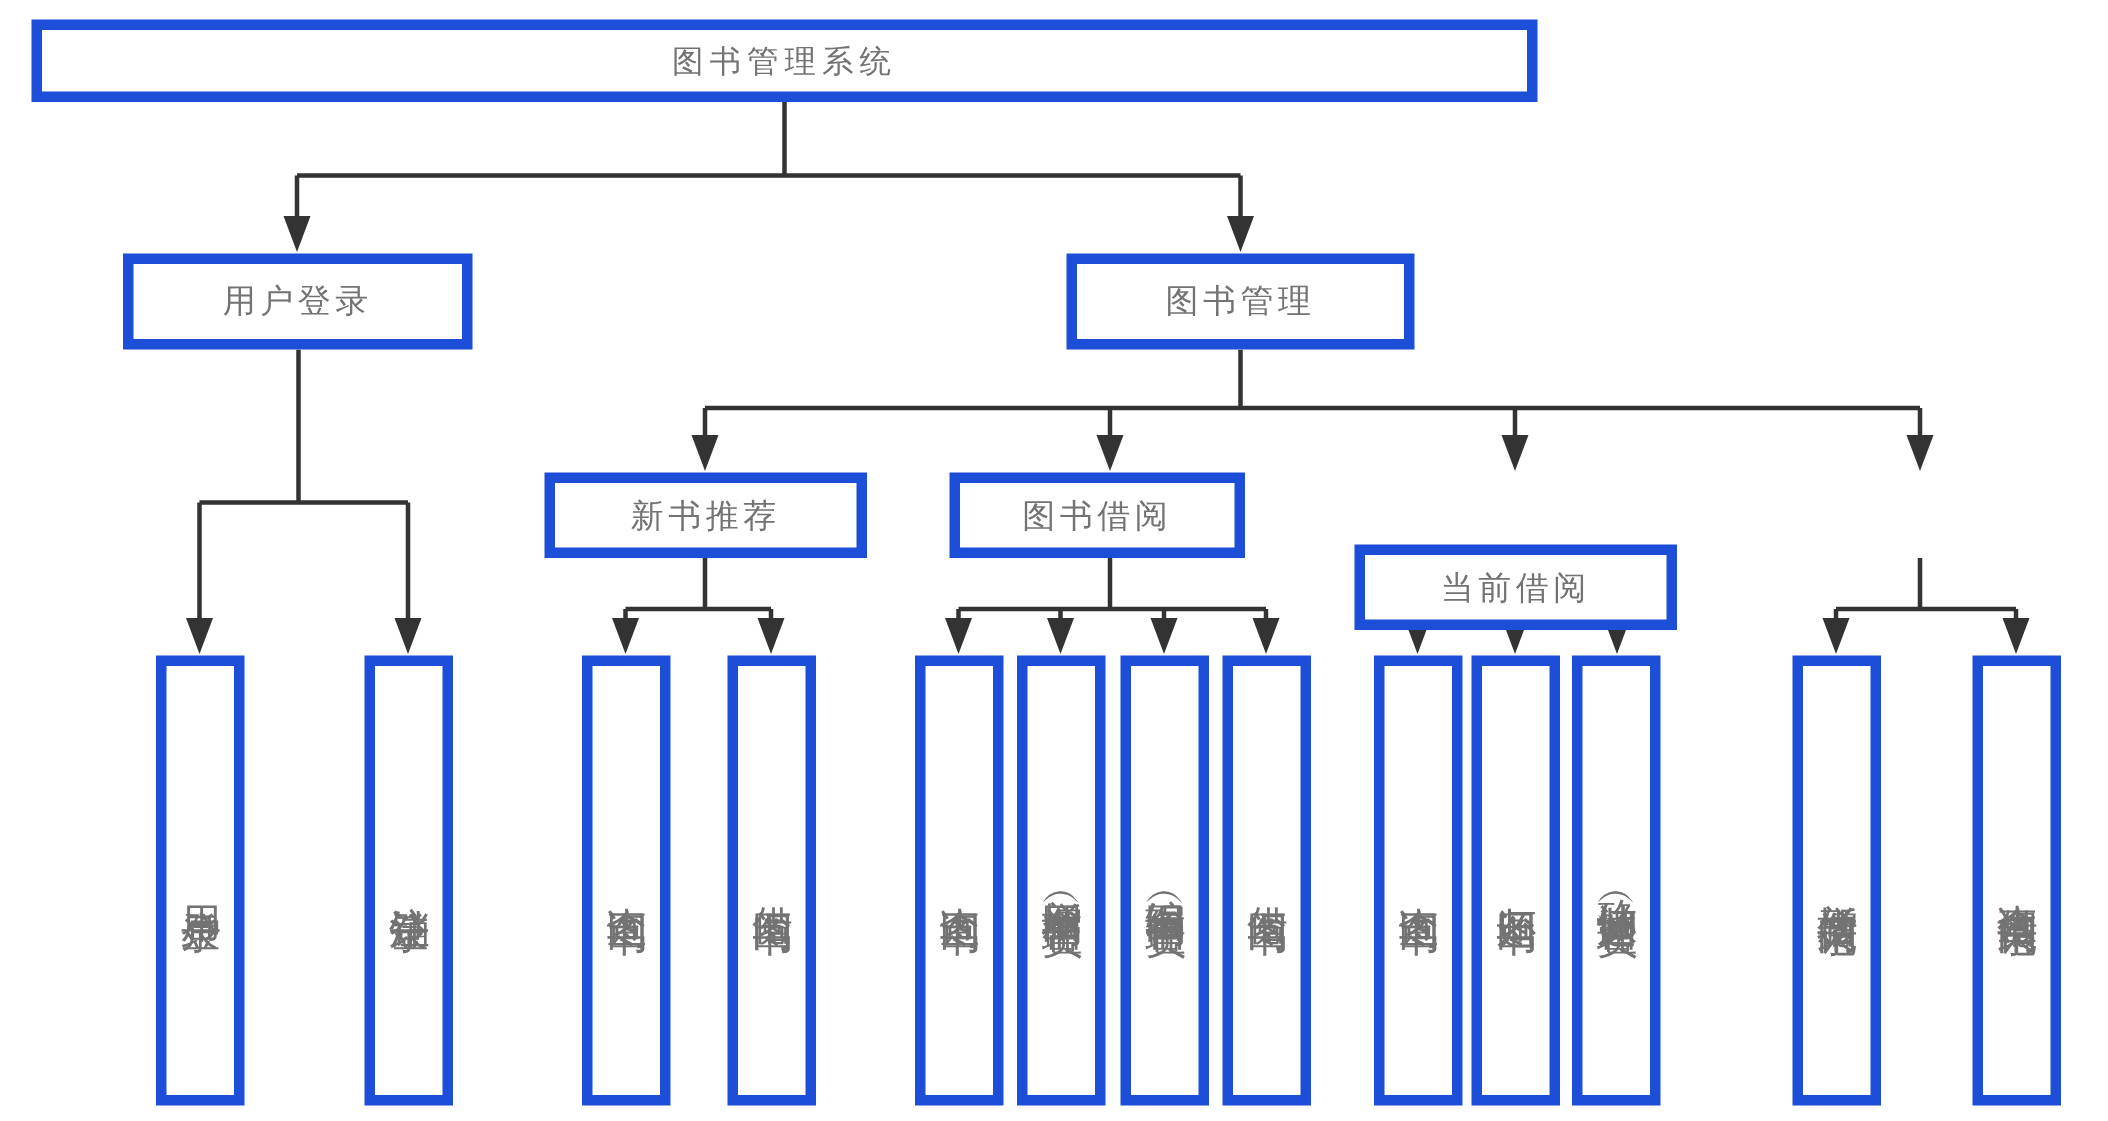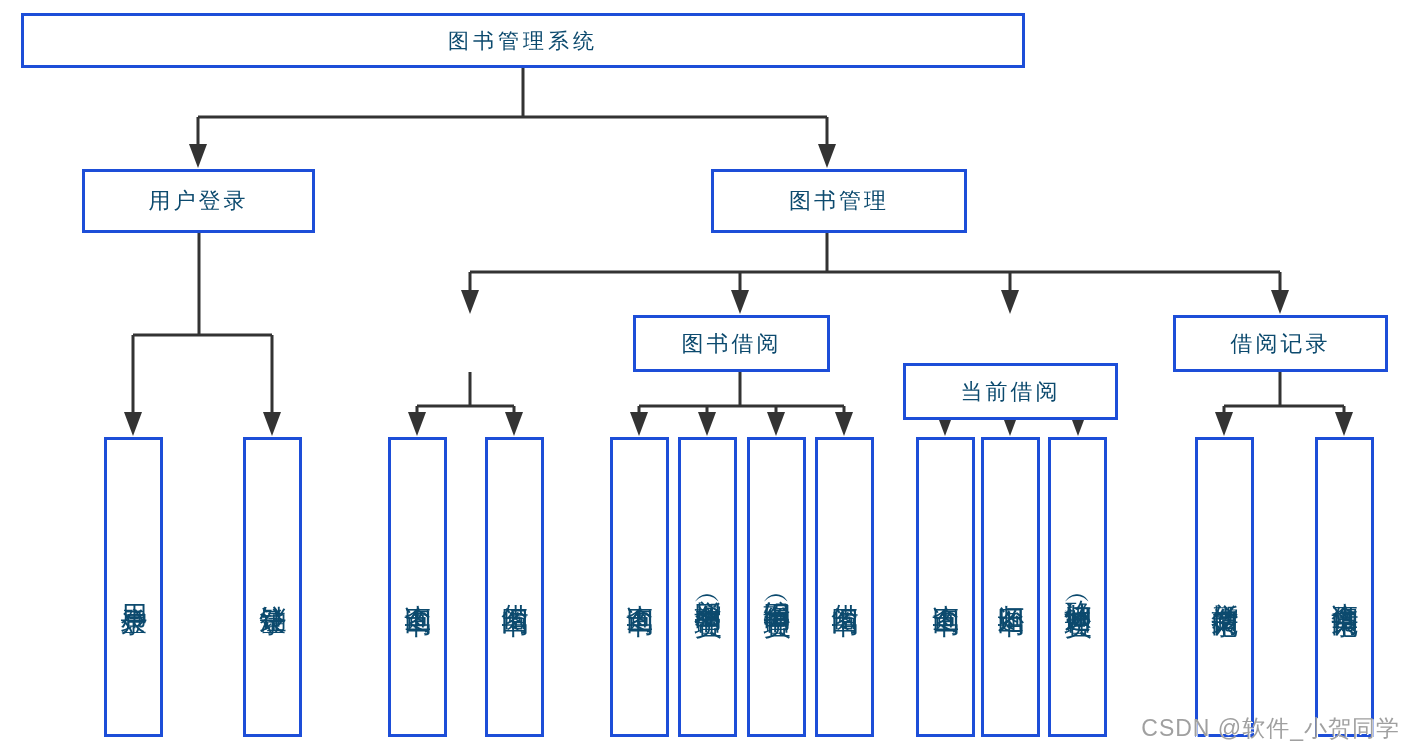--- a/index.html
+++ b/index.html
@@ -8,23 +8,23 @@
     width: 1405px;
     height: 747px;
     background: #ffffff;
     font-family: "Liberation Sans", sans-serif;
     overflow: hidden;
   }
   .connectors { position: absolute; left: 0; top: 0; width: 1405px; height: 747px; }
   .box {
     position: absolute;
     box-sizing: border-box;
-    border: 3px solid #1d4ed8;
+    border: 7px solid #1d4ed8;
     background: #ffffff;
-    color: #0c4a6e;
+    color: #737373;
     display: flex;
     align-items: center;
     justify-content: center;
   }
   .box.lvl1 { font-size: 21px; letter-spacing: 4px; }
   .box.lvl2, .box.lvl3 { font-size: 22px; letter-spacing: 3px; }
   .box.leaf {
     font-size: 27px;
     line-height: 1.15;
     letter-spacing: 2px;
@@ -108,32 +108,32 @@
     </g>
   </svg>
 
   <div class="box lvl1" style="left:21px; top:13px; width:1004px; height:55px;">
     <span>图书管理系统</span>
   </div>
 
   <div class="box lvl2" style="left:82px; top:169px; width:233px; height:64px;">
     <span>用户登录</span>
   </div>
-  <div class="box lvl2" style="left:711px; top:169px; width:256px; height:64px;">
+  <div class="box lvl2" style="left:711px; top:169px; width:232px; height:64px;">
     <span>图书管理</span>
   </div>
 
+  <div class="box lvl3" style="left:363px; top:315px; width:215px; height:57px;">
+    <span>新书推荐</span>
+  </div>
   <div class="box lvl3" style="left:633px; top:315px; width:197px; height:57px;">
     <span>图书借阅</span>
   </div>
   <div class="box lvl3" style="left:903px; top:315px; width:215px; height:57px;margin-top:48px;">
     <span>当前借阅</span>
-  </div>
-  <div class="box lvl3" style="left:1173px; top:315px; width:215px; height:57px;">
-    <span>借阅记录</span>
   </div>
 
   <div class="box leaf" style="left:104px; top:437px; width:59px; height:300px;">
     <span>用户登录</span>
   </div>
   <div class="box leaf" style="left:243px; top:437px; width:59px; height:300px;">
     <span>注销登录</span>
   </div>
   <div class="box leaf" style="left:388px; top:437px; width:59px; height:300px;">
     <span>查询图书</span>
@@ -162,14 +162,13 @@
   <div class="box leaf" style="left:1048px; top:437px; width:59px; height:300px;">
     <span>确认归还（管理员）</span>
   </div>
   <div class="box leaf" style="left:1195px; top:437px; width:59px; height:300px;">
     <span>新增借阅记录</span>
   </div>
   <div class="box leaf" style="left:1315px; top:437px; width:59px; height:300px;">
     <span>查询借阅记录</span>
   </div>
 
-  <div class="watermark">CSDN @软件_小贺同学</div>
 </div>
 
 </body></html>

